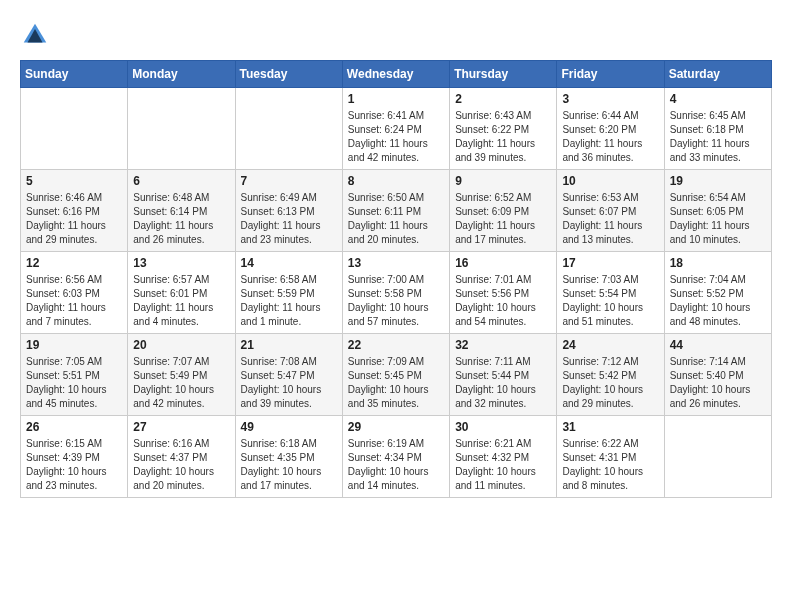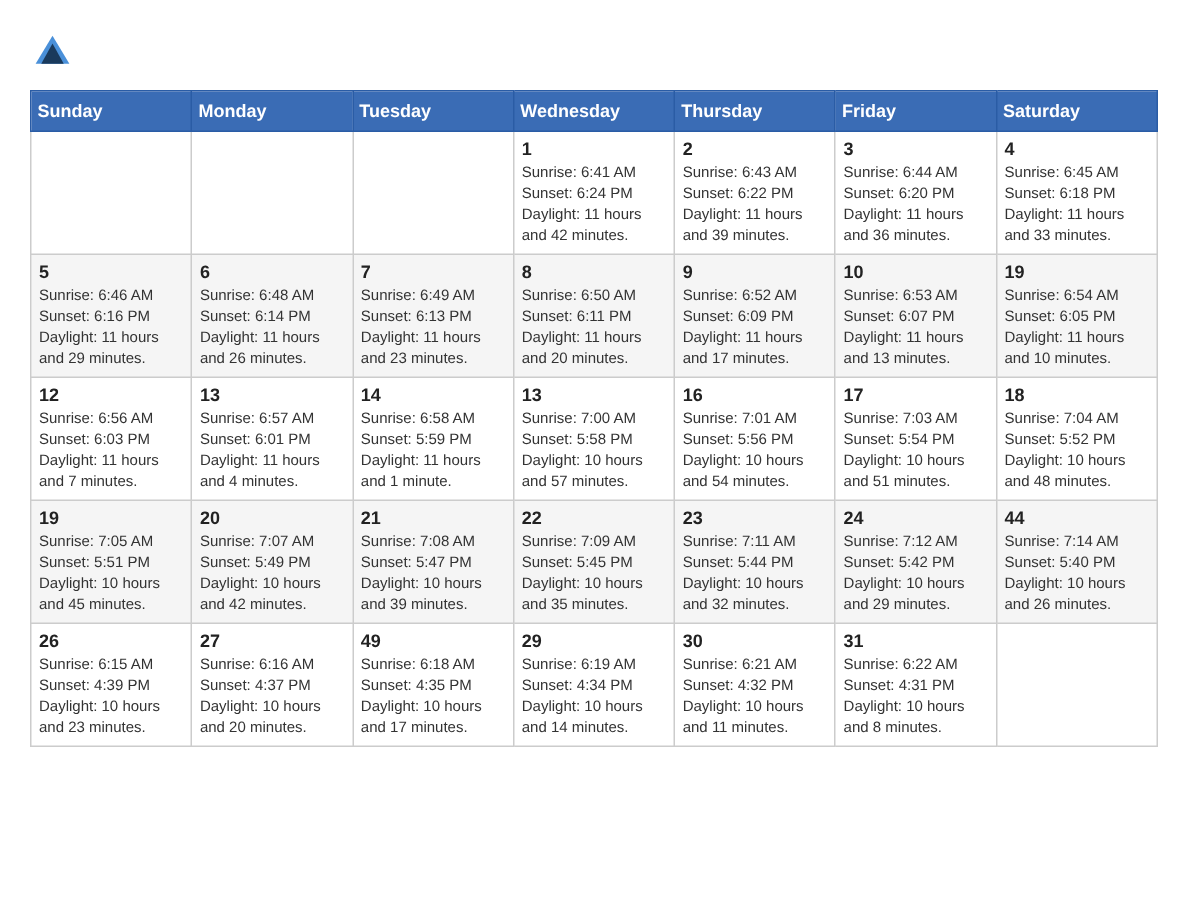--- a/index.html
+++ b/index.html
@@ -209,21 +209,21 @@
         </td>
         <td>
           <div class="day-number">21</div>
           <div class="day-info">Sunrise: 7:08 AM<br>Sunset: 5:47 PM<br>Daylight: 10 hours<br>and 39 minutes.</div>
         </td>
         <td>
           <div class="day-number">22</div>
           <div class="day-info">Sunrise: 7:09 AM<br>Sunset: 5:45 PM<br>Daylight: 10 hours<br>and 35 minutes.</div>
         </td>
         <td>
-          <div class="day-number">23</div>
+          <div class="day-number">32</div>
           <div class="day-info">Sunrise: 7:11 AM<br>Sunset: 5:44 PM<br>Daylight: 10 hours<br>and 32 minutes.</div>
         </td>
         <td>
           <div class="day-number">24</div>
           <div class="day-info">Sunrise: 7:12 AM<br>Sunset: 5:42 PM<br>Daylight: 10 hours<br>and 29 minutes.</div>
         </td>
         <td>
           <div class="day-number">44</div>
           <div class="day-info">Sunrise: 7:14 AM<br>Sunset: 5:40 PM<br>Daylight: 10 hours<br>and 26 minutes.</div>
         </td>

